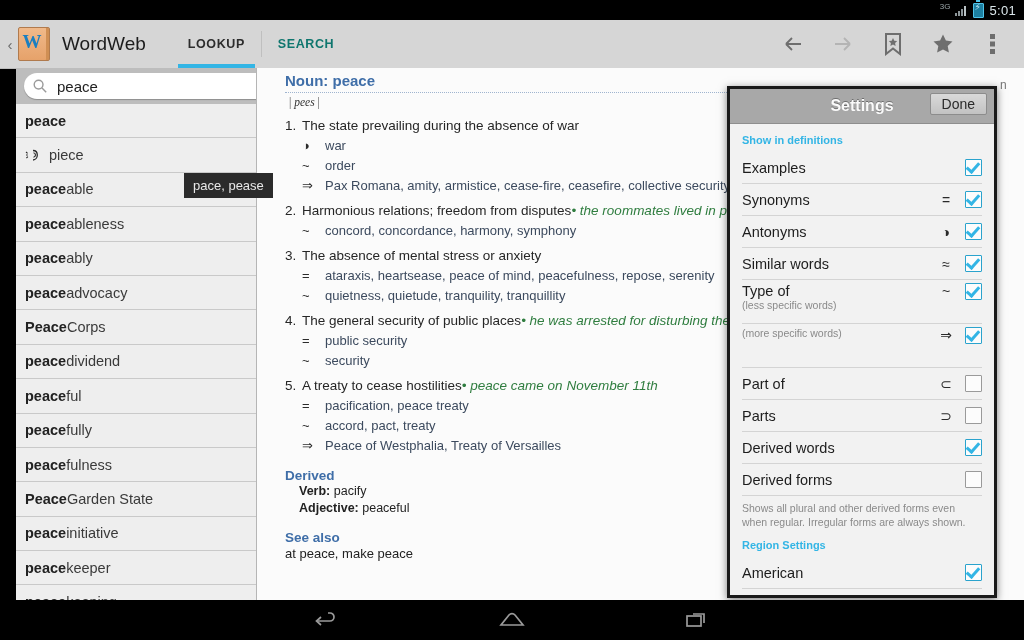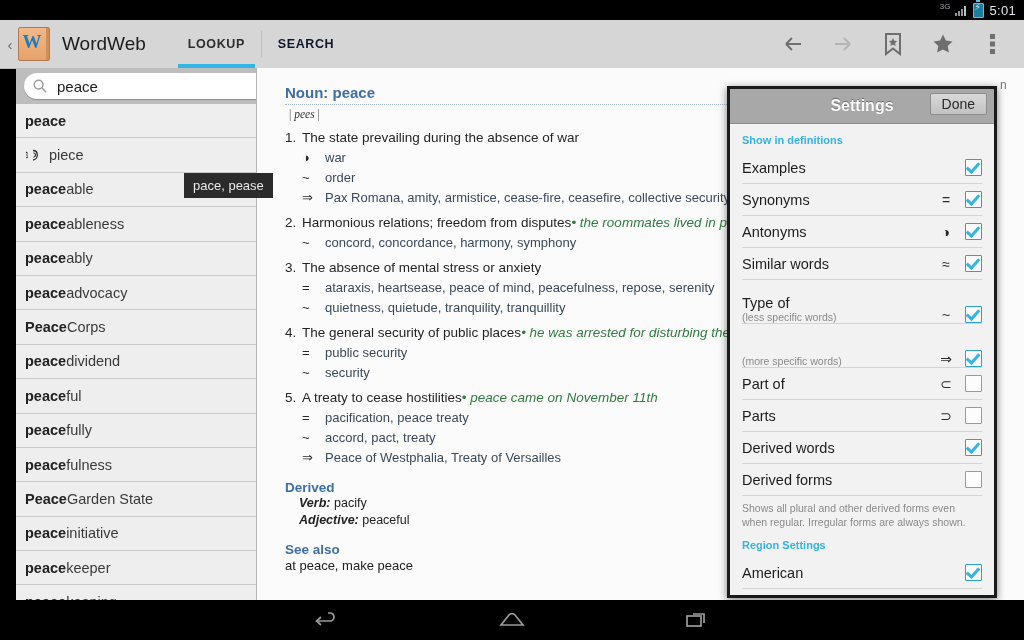--- a/index.html
+++ b/index.html
@@ -55,21 +55,21 @@
     position:absolute;left:0;right:4px;top:3px;text-align:center;
     font-size:19px;font-weight:bold;color:#1a7fc1;
     font-family:"Liberation Serif",serif;
   }
   .apptitle{
     margin-left:12px;font-size:19px;color:#1c1c1c;
   }
   .tabs{display:flex;margin-left:26px;height:48px;align-items:stretch;}
   .tab{
     position:relative;display:flex;align-items:center;padding:0 16px;
-    font-size:12.5px;font-weight:bold;letter-spacing:.6px;color:#0f172a;
+    font-size:12.5px;font-weight:bold;letter-spacing:.6px;color:#0f766e;
   }
   .tab.sel{color:#2d2d2d;}
   .tab.sel:after{
     content:"";position:absolute;left:6px;right:6px;bottom:0;height:4px;background:#33b5e5;
   }
   .tabdiv{width:1px;background:#bfbfbf;margin:11px 0;}
   .ab-icons{margin-left:auto;display:flex;align-items:center;gap:0px;padding-right:6px;}
   .abi{
     width:50px;height:48px;display:flex;align-items:center;justify-content:center;
   }
@@ -110,41 +110,41 @@
     position:absolute;left:168px;top:105px;
     background:#2b2b2b;color:#e8e8e8;font-size:13px;
     padding:5px 9px;z-index:30;white-space:nowrap;
   }
 
   
   .content{
     position:absolute;left:256px;top:68px;width:768px;height:532px;
     background:#fbfbfb;border-left:1px solid #b5b5b5;overflow:hidden;
   }
-  .contentpad{padding:16px 20px 0 28px;position:relative;}
+  .contentpad{padding:4px 20px 0 28px;position:relative;}
   .hdr{
     font-size:15px;font-weight:bold;color:#3f6ea8;
     border-bottom:1px dotted #9fb4cf;padding-bottom:3px;display:block;
     width:612px;
   }
   .pron{font-size:11.5px;color:#333;font-style:italic;margin:3px 0 9px 4px;font-family:"Liberation Serif",serif;}
   .pron .bar{font-style:normal;color:#555;}
   ol.senses{margin:0;padding:0;list-style:none;}
   ol.senses>li{margin-bottom:7px;}
   .sline{font-size:13.5px;color:#262626;line-height:18px;display:flex;}
   .snum{width:17px;flex:0 0 17px;color:#262626;}
   .ex{color:#2f7d3f;font-style:italic;}
   .rel{
     font-size:13px;color:#3c4a5e;line-height:18px;
     display:flex;margin-left:17px;margin-top:2px;white-space:nowrap;
   }
   .sym{width:23px;flex:0 0 23px;color:#2b2b2b;text-align:left;}
   .sect{font-size:13.5px;font-weight:bold;color:#3f6ea8;margin-top:13px;}
   .derived-line{font-size:12.5px;color:#222;margin-left:14px;line-height:17px;}
-  .derived-line b{font-weight:bold;font-style:italic;}
+  .derived-line b{font-weight:bold;}
   .seealso-line{font-size:13px;color:#222;margin-top:1px;}
 
   
   .settings{
     position:absolute;left:727px;top:86px;width:264px;height:506px;
     background:#f2f2f2;border:3px solid #1a1a1a;
     box-shadow:0 2px 8px rgba(0,0,0,.5);
     overflow:hidden;z-index:40;
   }
   .set-head{
@@ -164,21 +164,21 @@
   }
   .set-body{position:absolute;left:0;top:35px;right:0;bottom:0;overflow:hidden;background:#f2f2f2;}
   .grp{
     font-size:11px;font-weight:bold;color:#33b5e5;
     padding:10px 0 6px 12px;
   }
   .srow{
     height:31px;display:flex;align-items:center;
     margin:0 12px;border-bottom:1px solid #d4d4d4;
   }
-  .srow.tall{height:40px;align-items:flex-end;padding-top:3px;}
+  .srow.tall{height:40px;align-items:flex-start;padding-top:3px;}
   .slab{flex:1;font-size:14.5px;color:#1d1d1d;}
   .ssub{font-size:10.5px;color:#8a8a8a;margin-top:0px;}
   .ssym{
     width:26px;text-align:center;font-size:14px;color:#2a2a2a;margin-right:6px;
   }
   .cb{
     width:15px;height:15px;border:1px solid #9a9a9a;background:#fcfcfc;
     flex:0 0 15px;position:relative;border-radius:1px;
   }
   .cb.on{border-color:#2aa3cd;}

